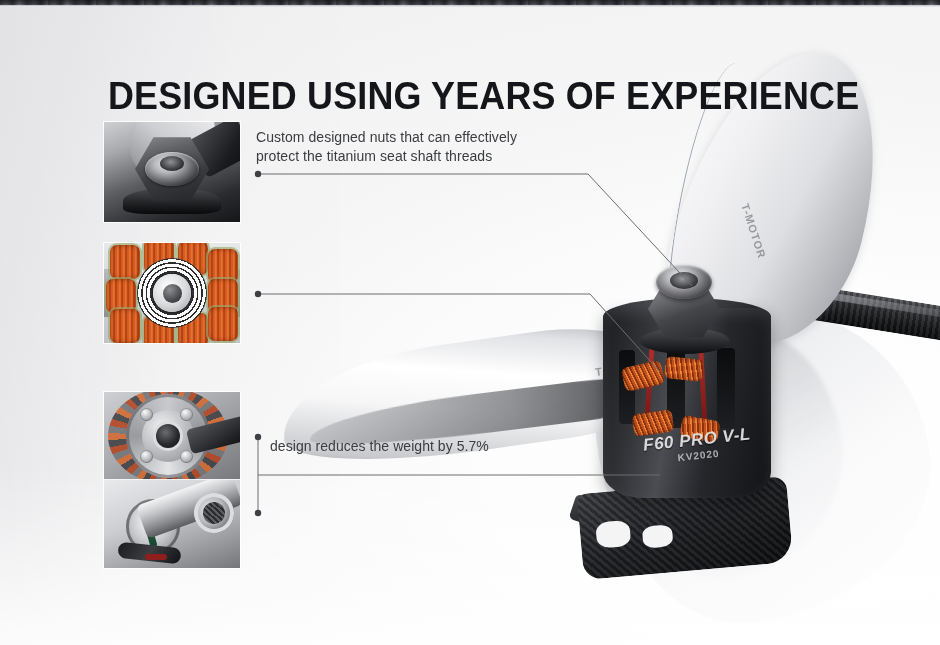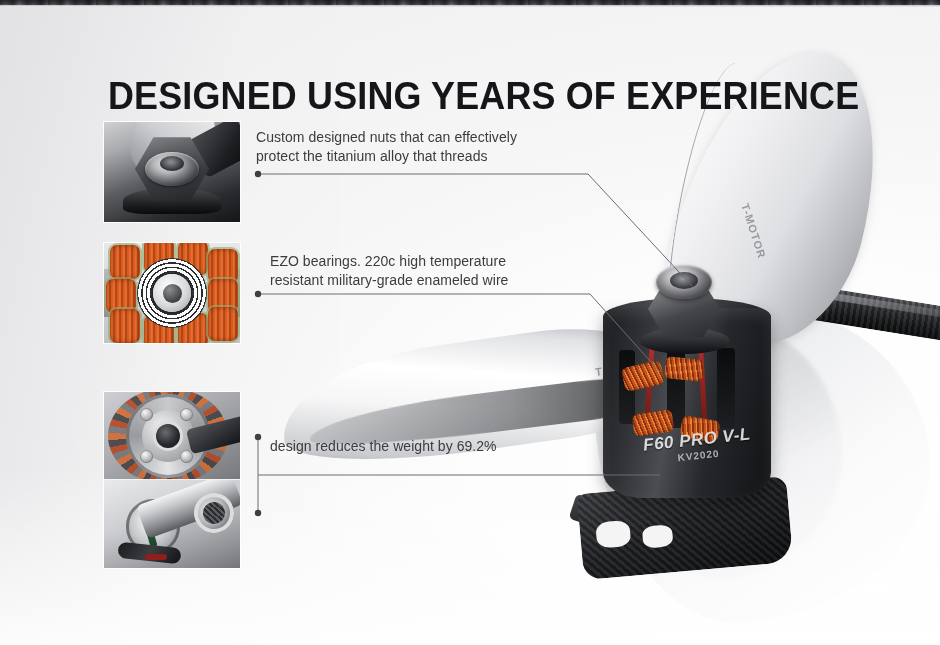--- a/index.html
+++ b/index.html
@@ -654,25 +654,21 @@
     <circle class="leader-dot" cx="258" cy="294" r="3.2"></circle>
 
     <path class="leader-line" d="M 258 437 L 258 513"></path>
     <path class="leader-line" d="M 258 475 L 660 475"></path>
     <circle class="leader-dot" cx="258" cy="437" r="3.2"></circle>
     <circle class="leader-dot" cx="258" cy="513" r="3.2"></circle>
   </svg>
 
   <div class="callout" id="callout-1">
     <div>Custom designed nuts that can effectively</div>
-    <div>protect the titanium alloy that threads</div>
+    <div>protect the titanium seat shaft threads</div>
   </div>
 
-  <div class="callout" id="callout-2">
-    <div>EZO bearings. 220c high temperature</div>
-    <div>resistant military-grade enameled wire</div>
+
+  <div class="callout" id="callout-3">
+    <div>design reduces the weight by 5.7%</div>
   </div>
 
-  <div class="callout" id="callout-3">
-    <div>design reduces the weight by 69.2%</div>
-  </div>
-
 </div>
 
 </body></html>

